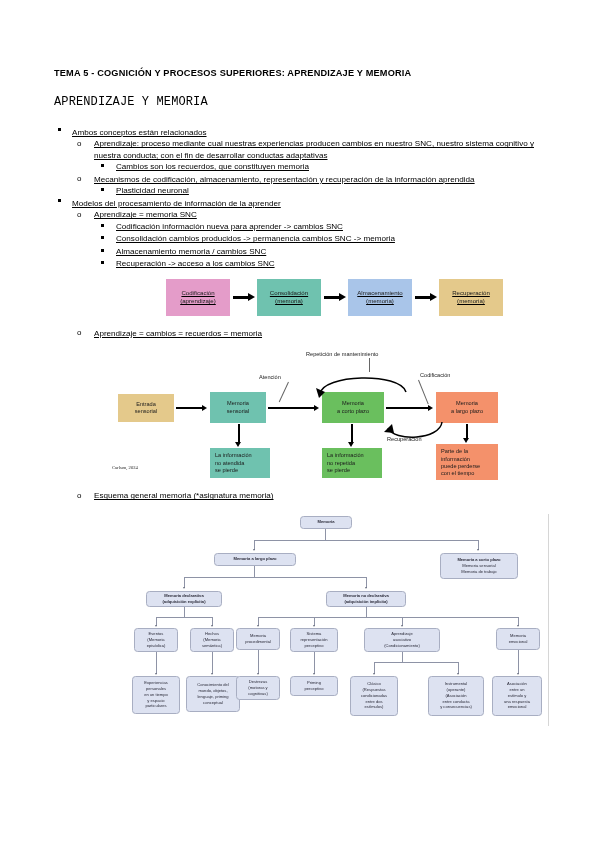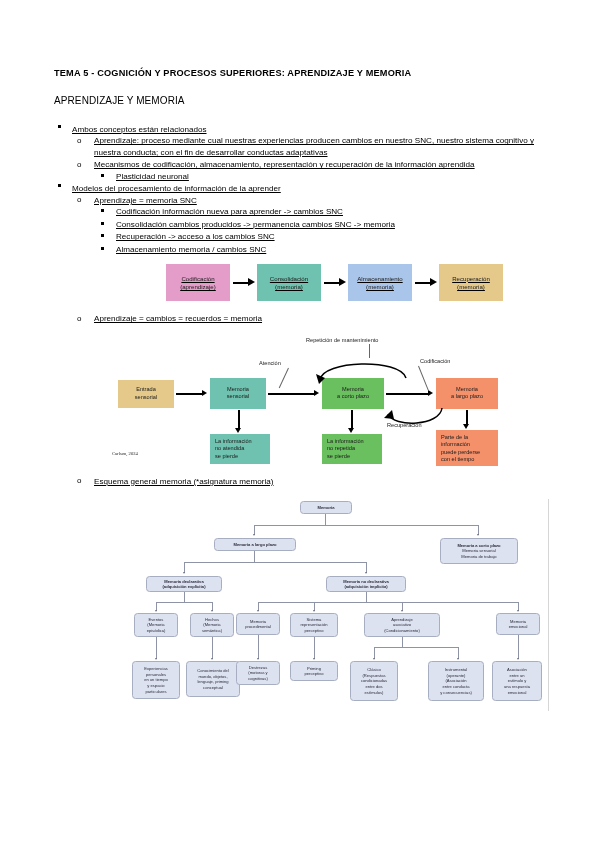--- a/index.html
+++ b/index.html
@@ -21,23 +21,24 @@
     padding: 68px 48px 0 54px;
     box-sizing: border-box;
   }
   .doc-title {
     font-size: 9.2px;
     font-weight: bold;
     letter-spacing: 0.02em;
     margin: 0 0 17px 0;
   }
   .section-head {
-    font-size: 10px;
+    font-size: 12px;
     margin: 0 0 18px 0;
     letter-spacing: 0.01em;
+    font-family: Liberation Mono, monospace;
   }
 
   
   ul.lvl {
     list-style: none;
     margin: 0;
     padding: 0;
   }
   li.item {
     position: relative;
@@ -227,20 +228,26 @@
 
   <ul class="lvl">
 
     <li class="item l1">
       <span class="bullet"></span>
       <span class="txt">Ambos conceptos están relacionados</span>
       <ul class="sub nest1">
         <li class="item l2">
           <span class="bullet">o</span>
           <span class="txt">Aprendizaje: proceso mediante cual nuestras experiencias producen cambios en nuestro SNC, nuestro sistema cognitivo y nuestra conducta; con el fin de desarrollar conductas adaptativas</span>
+          <ul class="sub nest2">
+            <li class="item l3">
+              <span class="bullet"></span>
+              <span class="txt">Cambios son los recuerdos, que constituyen memoria</span>
+            </li>
+          </ul>
         </li>
         <li class="item l2">
           <span class="bullet">o</span>
           <span class="txt">Mecanismos de codificación, almacenamiento, representación y recuperación de la información aprendida</span>
           <ul class="sub nest2">
             <li class="item l3">
               <span class="bullet"></span>
               <span class="txt">Plasticidad neuronal</span>
             </li>
           </ul>
@@ -259,25 +266,25 @@
             <li class="item l3">
               <span class="bullet"></span>
               <span class="txt">Codificación información nueva para aprender -&gt; cambios SNC</span>
             </li>
             <li class="item l3">
               <span class="bullet"></span>
               <span class="txt">Consolidación cambios producidos -&gt; permanencia cambios SNC -&gt; memoria</span>
             </li>
             <li class="item l3">
               <span class="bullet"></span>
-              <span class="txt">Recuperación -&gt; acceso a los cambios SNC</span>
+              <span class="txt">Almacenamiento memoria / cambios SNC</span>
             </li>
             <li class="item l3">
               <span class="bullet"></span>
-              <span class="txt">Almacenamiento memoria / cambios SNC</span>
+              <span class="txt">Recuperación -&gt; acceso a los cambios SNC</span>
             </li>
           </ul>
 
           <div class="fig1">
             <div class="f1box" style="background:#e49cc9">
               <span>Codificación</span>
               <span>(aprendizaje)</span>
             </div>
             <div class="f1arrow">
                 <i class="shaft"></i>

